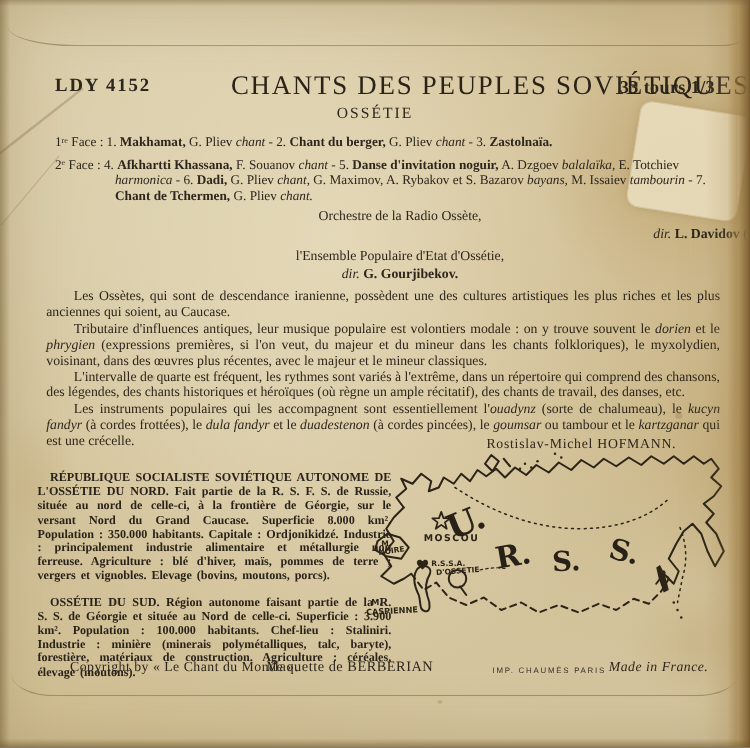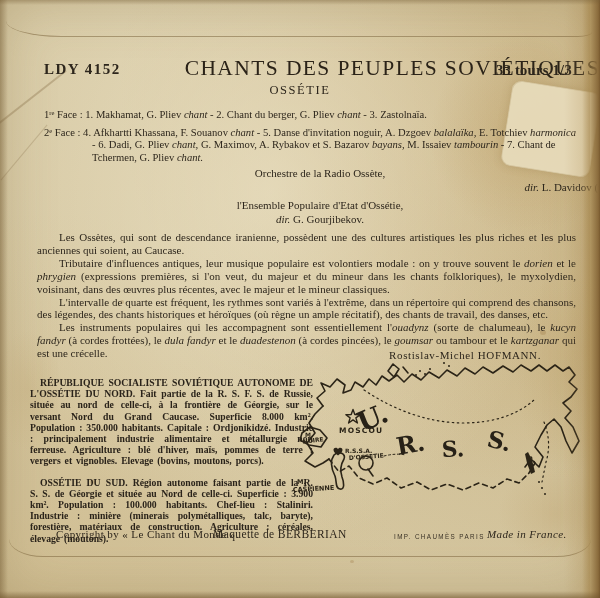--- a/index.html
+++ b/index.html
@@ -65,21 +65,21 @@
   .essay p{margin:0;text-indent:22px;}
   .signature{right:59px;top:349px;font-size:11px;letter-spacing:.6px;}
   .regions{left:30px;top:377px;width:283px;font-size:9.7px;line-height:11.2px;
     font-weight:bold;text-align:justify;word-spacing:1.5px;color:#2a231a;}
   .regions p{margin:0 0 10px 0;text-indent:10px;}
   .footer-copyright{left:56px;top:528px;font-size:11px;letter-spacing:.4px;}
   .footer-maquette{left:213px;top:528px;font-size:11.5px;letter-spacing:.4px;}
   .footer-printer{left:394px;top:533px;font-size:6.3px;letter-spacing:1.4px;
     font-family:"Liberation Sans","DejaVu Sans",sans-serif;color:#3a3226;}
   .footer-made{left:487px;top:528px;font-size:11px;font-style:italic;letter-spacing:.4px;}
-  .b{font-weight:normal;}
+  .b{font-weight:bold;}
   .i{font-style:italic;}
   .sup{font-size:.62em;vertical-align:.45em;}
   .map{left:292px;top:360px;width:300px;height:164px;}
 </style>
 </head>
 <body>
 
 <div class="sleeve">
 
   <div class="abs stain-top-right"></div>

